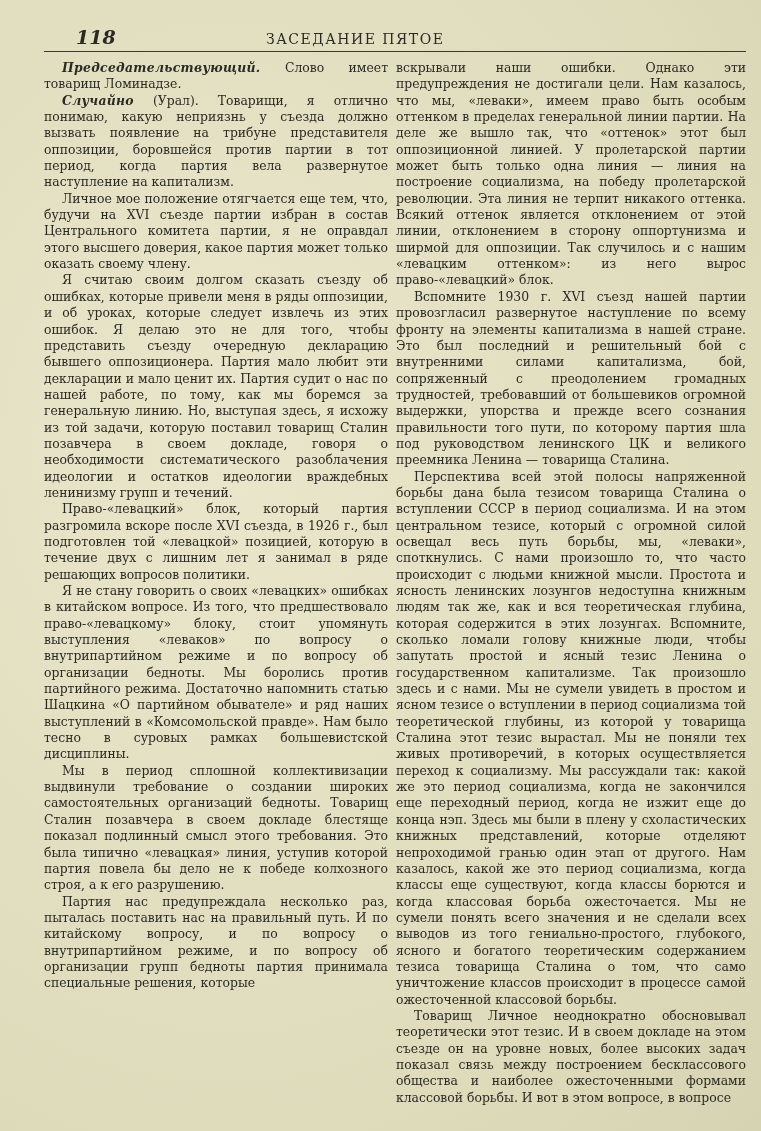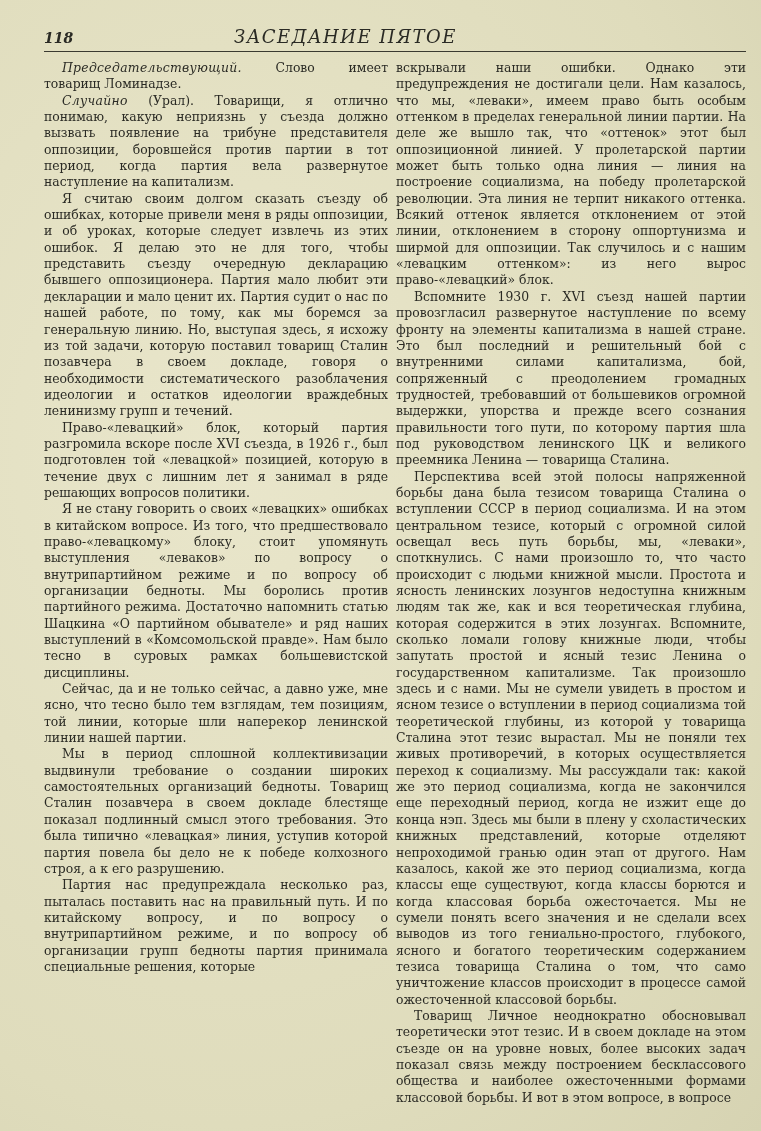--- a/index.html
+++ b/index.html
@@ -9,50 +9,50 @@
     background-image: radial-gradient(ellipse at 30% 40%, #e9e6cb 0%, #dfdcbc 70%, #d6d3b2 100%);
     color: #2a2a24;
     font-family: "DejaVu Serif", serif;
     position: relative;
   }
   .page { position: absolute; left: 44px; top: 26px; width: 702px; }
   .header {
     display: flex; align-items: baseline; height: 22px;
     border-bottom: 1.5px solid #3a3a30; padding-bottom: 3px;
   }
-  .page-num { font-style: italic; font-weight: bold; font-size: 14px; width: 190px; }
-  .running-title { font-style: italic; font-size: 18px; letter-spacing: 1.5px; }
+  .page-num { font-style: italic; font-weight: bold; font-size: 19px; width: 190px; margin-left: 32px; }
+  .running-title { font-size: 14px; letter-spacing: 1.5px; }
   .cols { display: flex; justify-content: space-between; margin-top: 8px; }
   .col {
     width: 344px;
     font-size: 12.4px; line-height: 16.35px;
     text-align: justify; hyphens: manual;
   }
   .col.right { width: 350px; }
   .col p { margin: 0; text-indent: 18px; }
   .col p.cont { text-indent: 0; }
-  .speaker { font-style: italic; font-weight: normal; letter-spacing: 0.3px; }
+  .speaker { font-style: italic; font-weight: bold; letter-spacing: 0.3px; }
 </style>
 </head>
 <body>
 
 <div class="page">
   <div class="header">
     <span class="page-num">118</span>
     <span class="running-title">ЗАСЕДАНИЕ ПЯТОЕ</span>
   </div>
 
   <div class="cols">
     <div class="col left">
       <p><span class="speaker">Председательствующий.</span><span> Слово имеет товарищ Ломинадзе.</span></p>
       <p><span class="speaker">Случайно</span><span> (Урал). Товарищи, я отлично понимаю, какую неприязнь у съезда должно вызвать появление на трибуне представителя оппозиции, боровшейся против партии в тот период, когда партия вела развернутое наступление на капитализм.</span></p>
+      <p>Личное мое положение отягчается еще тем, что, будучи на XVI съезде партии избран в состав Центрального комитета партии, я не оправдал этого высшего доверия, какое партия может только оказать своему члену.</p>
       <p>Я считаю своим долгом сказать съезду об ошибках, которые привели меня в ряды оппозиции, и об уроках, которые следует извлечь из этих ошибок. Я делаю это не для того, чтобы представить съезду очередную декларацию бывшего оппозиционера. Партия мало любит эти декларации и мало ценит их. Партия судит о нас по нашей работе, по тому, как мы боремся за генеральную линию. Но, выступая здесь, я исхожу из той задачи, которую поставил товарищ Сталин позавчера в своем докладе, говоря о необходимости систематического разоблачения идеологии и остатков идеологии враждебных ленинизму групп и течений.</p>
       <p>Право-«левацкий» блок, который партия разгромила вскоре после XVI съезда, в 1926 г., был подготовлен той «левацкой» позицией, которую в течение двух с лишним лет я занимал в ряде решающих вопросов политики.</p>
       <p>Я не стану говорить о своих «левацких» ошибках в китайском вопросе. Из того, что предшествовало право-«левацкому» блоку, стоит упомянуть выступления «леваков» по вопросу о внутрипартийном режиме и по вопросу об организации бедноты. Мы боролись против партийного режима. Достаточно напомнить статью Шацкина «О партийном обывателе» и ряд наших выступлений в «Комсомольской правде». Нам было тесно в суровых рамках большевистской дисциплины.</p>
-      <p>Сейчас, да и не только сейчас, а давно уже, мне ясно, что тесно было тем взглядам, тем позициям, той линии, которые шли наперекор ленинской линии нашей партии.</p>
       <p>Мы в период сплошной коллективизации выдвинули требование о создании широких самостоятельных организаций бедноты. Товарищ Сталин позавчера в своем докладе блестяще показал подлинный смысл этого требования. Это была типично «левацкая» линия, уступив которой партия повела бы дело не к победе колхозного строя, а к его разрушению.</p>
       <p>Партия нас предупреждала несколько раз, пыталась поставить нас на правильный путь. И по китайскому вопросу, и по вопросу о внутрипартийном режиме, и по вопросу об организации групп бедноты партия принимала специальные решения, которые</p>
     </div>
 
     <div class="col right">
       <p class="cont">вскрывали наши ошибки. Однако эти предупреждения не достигали цели. Нам казалось, что мы, «леваки», имеем право быть особым оттенком в пределах генеральной линии партии. На деле же вышло так, что «оттенок» этот был оппозиционной линией. У пролетарской партии может быть только одна линия — линия на построение социализма, на победу пролетарской революции. Эта линия не терпит никакого оттенка. Всякий оттенок является отклонением от этой линии, отклонением в сторону оппортунизма и ширмой для оппозиции. Так случилось и с нашим «левацким оттенком»: из него вырос право-«левацкий» блок.</p>
       <p>Вспомните 1930 г. XVI съезд нашей партии провозгласил развернутое наступление по всему фронту на элементы капитализма в нашей стране. Это был последний и решительный бой с внутренними силами капитализма, бой, сопряженный с преодолением громадных трудностей, требовавший от большевиков огромной выдержки, упорства и прежде всего сознания правильности того пути, по которому партия шла под руководством ленинского ЦК и великого преемника Ленина — товарища Сталина.</p>
       <p>Перспектива всей этой полосы напряженной борьбы дана была тезисом товарища Сталина о вступлении СССР в период социализма. И на этом центральном тезисе, который с огромной силой освещал весь путь борьбы, мы, «леваки», споткнулись. С нами произошло то, что часто происходит с людьми книжной мысли. Простота и ясность ленинских лозунгов недоступна книжным людям так же, как и вся теоретическая глубина, которая содержится в этих лозунгах. Вспомните, сколько ломали голову книжные люди, чтобы запутать простой и ясный тезис Ленина о государственном капитализме. Так произошло здесь и с нами. Мы не сумели увидеть в простом и ясном тезисе о вступлении в период социализма той теоретической глубины, из которой у товарища Сталина этот тезис вырастал. Мы не поняли тех живых противоречий, в которых осуществляется переход к социализму. Мы рассуждали так: какой же это период социализма, когда не закончился еще переходный период, когда не изжит еще до конца нэп. Здесь мы были в плену у схоластических книжных представлений, которые отделяют непроходимой гранью один этап от другого. Нам казалось, какой же это период социализма, когда классы еще существуют, когда классы борются и когда классовая борьба ожесточается. Мы не сумели понять всего значения и не сделали всех выводов из того гениально-простого, глубокого, ясного и богатого теоретическим содержанием тезиса товарища Сталина о том, что само уничтожение классов происходит в процессе самой ожесточенной классовой борьбы.</p>
       <p>Товарищ Личное неоднократно обосновывал теоретически этот тезис. И в своем докладе на этом съезде он на уровне новых, более высоких задач показал связь между построением бесклассового общества и наиболее ожесточенными формами классовой борьбы. И вот в этом вопросе, в вопросе</p>
     </div>

